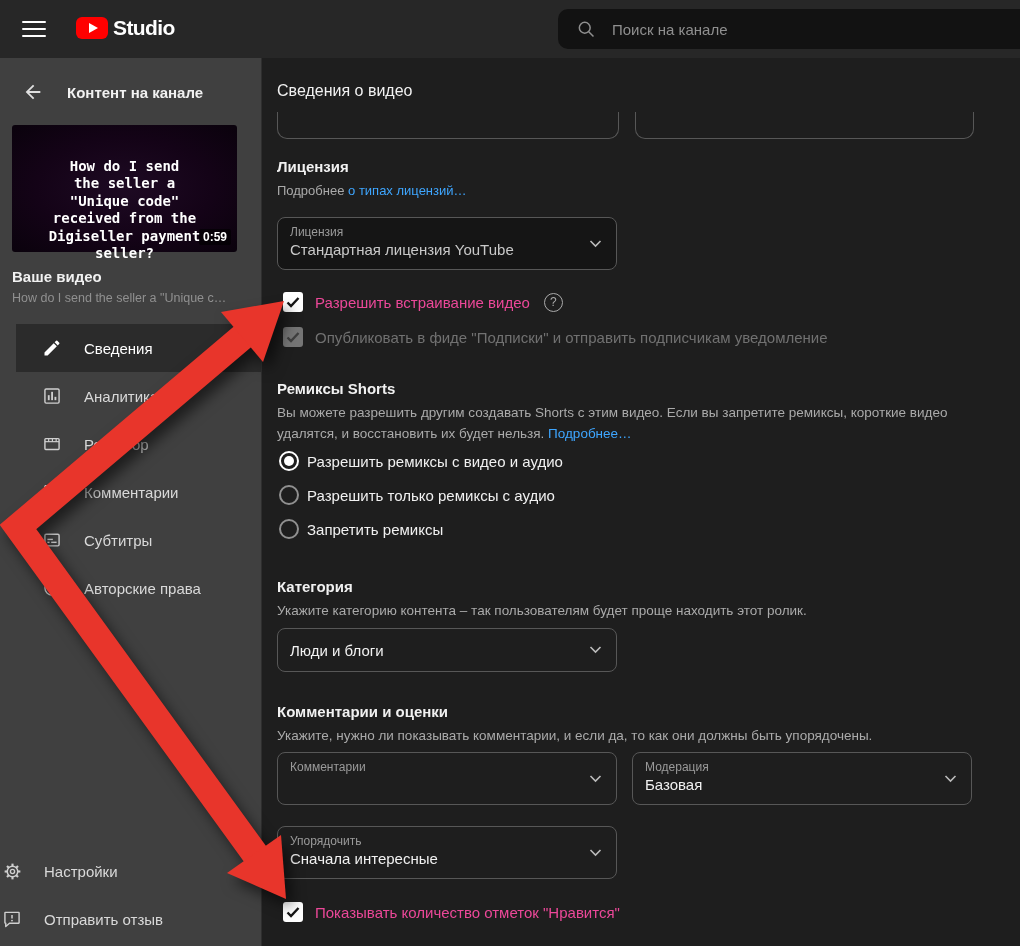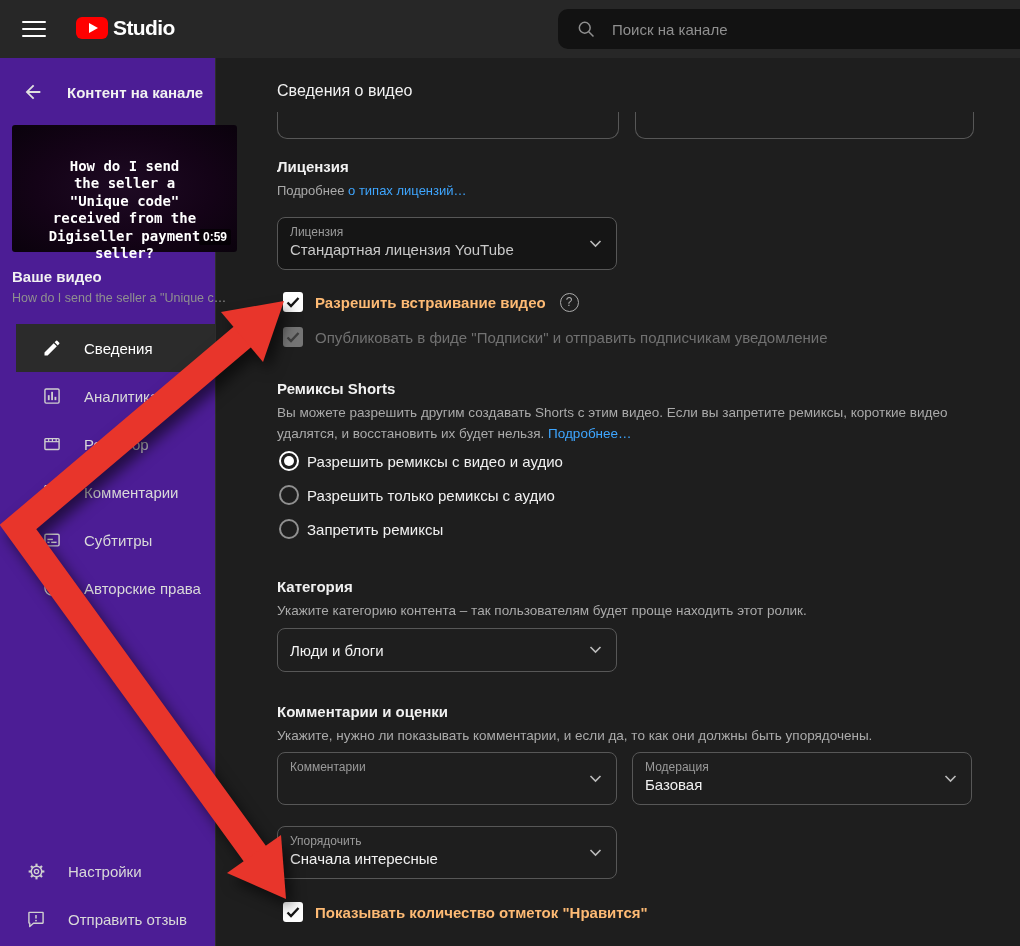--- a/index.html
+++ b/index.html
@@ -17,41 +17,41 @@
   .play-tri{width:0;height:0;border-left:9px solid #fff;border-top:5px solid transparent;
             border-bottom:5px solid transparent;margin-left:2px;}
   .logo-text{font-size:21px;font-weight:700;letter-spacing:-0.6px;color:#fff;}
   .searchbar{position:absolute;left:558px;top:9px;right:0;height:40px;background:#121212;
              border-radius:10px 0 0 10px;display:flex;align-items:center;padding-left:18px;box-sizing:border-box;}
   .searchbar input{background:transparent;border:0;outline:0;color:#f1f1f1;font-size:15px;
                    margin-left:14px;width:340px;font-family:inherit;}
   .searchbar input::placeholder{color:#8f8f8f;}
 
   
-  .sidebar{position:absolute;left:0;top:58px;width:216px;bottom:0;background:#4c1d95;
+  .sidebar{position:absolute;left:0;top:58px;width:262px;bottom:0;background:#404040;
            border-right:1px solid #2e2e2e;box-sizing:border-box;z-index:1;}
   .back-row{position:absolute;left:22px;top:20px;height:28px;display:flex;align-items:center;gap:23px;cursor:pointer;}
   .back-row .bk-label{font-size:15px;font-weight:700;color:#f1f1f1;}
   .thumb{position:absolute;left:12px;top:67px;width:225px;height:127px;border-radius:3px;
          background:radial-gradient(ellipse at center,#1e0a23 0%,#140317 55%,#0a020c 100%);
          display:flex;align-items:center;justify-content:center;}
   .thumb-text{font-family:"DejaVu Sans Mono",monospace;font-weight:700;font-size:14px;
               line-height:17.5px;text-align:center;color:#fff;margin-top:43px;}
   .duration{position:absolute;right:6px;bottom:7px;font-size:12px;font-weight:700;color:#fff;
             background:rgba(0,0,0,.6);padding:1px 4px;border-radius:2px;}
   .video-label{position:absolute;left:12px;top:210px;font-size:15px;font-weight:700;color:#f1f1f1;}
   .video-title{position:absolute;left:12px;top:233px;font-size:12.5px;color:#909090;white-space:nowrap;}
   .nav{position:absolute;left:16px;right:0;top:266px;}
   .nav-item{height:48px;display:flex;align-items:center;padding-left:24px;gap:20px;cursor:pointer;
             font-size:15px;font-weight:500;color:#d9d9d9;}
   .nav-item .ic{width:24px;height:24px;flex:none;display:flex;align-items:center;justify-content:center;color:#cfcfcf;}
   .nav-item.selected{background:#2b2b2b;color:#fff;}
   .nav-item.selected .ic{color:#fff;}
   .sidebar-footer-item{position:absolute;left:0;right:0;height:48px;display:flex;align-items:center;
-            padding-left:24px;gap:20px;cursor:pointer;font-size:15px;font-weight:500;color:#d9d9d9;}
+            gap:20px;cursor:pointer;font-size:15px;font-weight:500;color:#d9d9d9;}
   .sidebar-footer-item .ic{width:24px;height:24px;flex:none;display:flex;align-items:center;justify-content:center;color:#cfcfcf;}
 
   
   .main{position:absolute;left:254px;top:58px;right:0;bottom:0;background:#1e1e1e;}
   .page-title{position:absolute;left:23px;top:24px;font-size:16px;font-weight:500;color:#f1f1f1;}
   .cut-field{position:absolute;top:54px;height:26px;border:1px solid #575757;border-top:none;
              border-radius:0 0 10px 10px;}
   .cut-left{left:23px;width:340px;}
   .cut-right{left:381px;width:337px;}
   .sec-heading{position:absolute;font-size:15px;font-weight:700;color:#f1f1f1;}
@@ -64,21 +64,21 @@
   .dd-license{left:23px;top:159px;width:340px;height:53px;background:#151515;}
   .dd-license .dd-value{color:#c9c9c9;}
   .dd-category{left:23px;top:570px;width:340px;height:44px;display:flex;align-items:center;}
   .dd-comments{left:23px;top:694px;width:340px;height:53px;}
   .dd-moderation{left:378px;top:694px;width:340px;height:53px;}
   .dd-sort{left:23px;top:768px;width:340px;height:53px;}
   .cb-row{position:absolute;display:flex;align-items:center;gap:12px;}
   .cb{width:20px;height:20px;border-radius:3px;background:#fff;display:flex;align-items:center;
       justify-content:center;flex:none;cursor:pointer;}
   .cb.disabled{background:#757575;cursor:default;}
-  .cb-label{font-size:15px;font-weight:700;color:#fdba74;}
+  .cb-label{font-size:15px;font-weight:400;color:#ec4899;}
   .cb-label.disabled{color:#717171;font-weight:400;}
   .help{width:19px;height:19px;border:1.5px solid #aaa;border-radius:50%;box-sizing:border-box;
         display:flex;align-items:center;justify-content:center;font-size:12px;color:#aaa;margin-left:2px;cursor:pointer;}
   .radio-row{position:absolute;left:25px;height:34px;display:flex;align-items:center;gap:8px;cursor:pointer;}
   .radio{width:20px;height:20px;border-radius:50%;border:2px solid #909090;box-sizing:border-box;
          flex:none;display:flex;align-items:center;justify-content:center;}
   .radio.on{border-color:#fff;}
   .radio.on::after{content:"";width:10px;height:10px;border-radius:50%;background:#fff;}
   .radio-label{font-size:15px;font-weight:500;color:#f1f1f1;}
 

